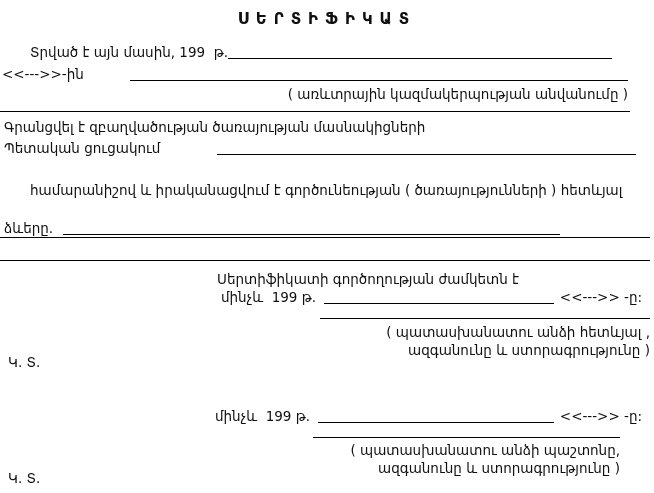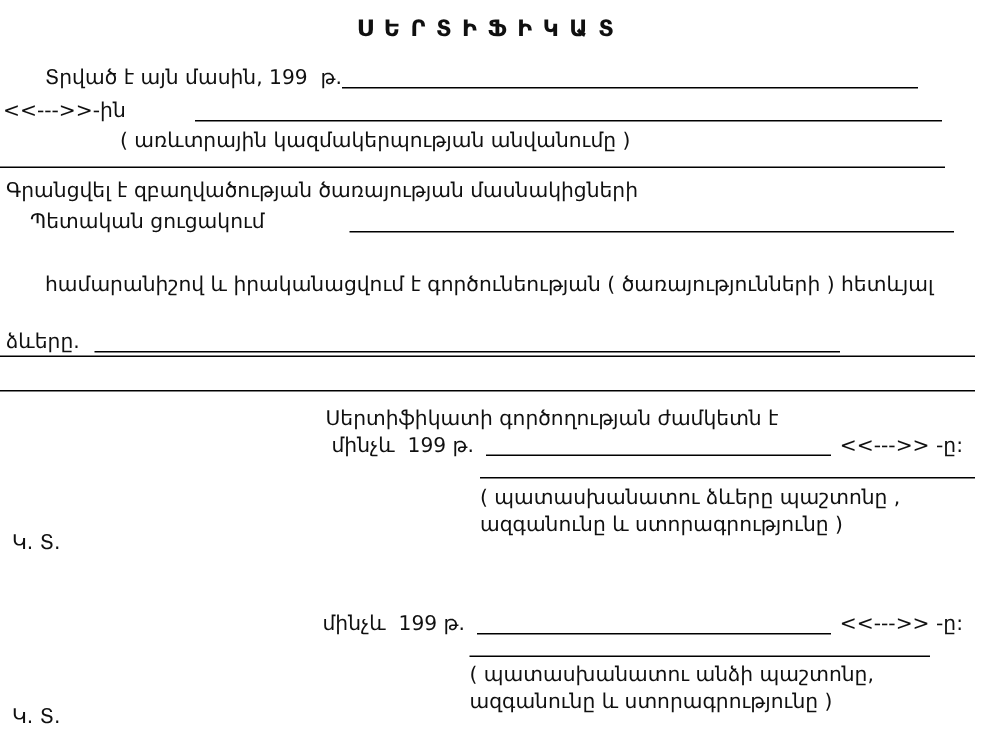--- a/index.html
+++ b/index.html
@@ -16,21 +16,21 @@
   .abs { position:absolute; }
   .row { display:flex; }
   .txt { white-space:pre; }
   .blank {
     flex:1 1 auto;
     border-bottom:1px solid #000;
     height:1.1em;
     margin-bottom:2px;
   }
   .rule { border-bottom:1px solid #000; height:0; }
-  .center { text-align:left; }
+  .center { text-align:right; }
   .title {
     top:10px; left:0; width:654px;
     text-align:center;
     font-size:15px;
     font-weight:bold;
     letter-spacing:7px;
   }
 </style>
 </head>
 <body>
@@ -48,21 +48,21 @@
     <span class="txt">&lt;&lt;---&gt;&gt;-ին</span>
     <span class="blank" style="margin-left:14px;"></span>
   </div>
 
   <div class="abs center" style="top:86px; left:80px; width:548px;">( առևտրային կազմակերպության անվանումը )</div>
 
   <div class="abs rule" style="top:111px; left:0; width:630px;"></div>
 
   <div class="abs" style="top:119px; left:4px;">Գրանցվել է զբաղվածության ծառայության մասնակիցների</div>
 
-  <div class="abs row" style="top:140px; left:20px; right:18px;gap:23px;">
+  <div class="abs row" style="top:140px; left:4px; right:18px;gap:23px;">
     <span class="txt">Պետական ցուցակում</span>
     <span class="blank" style="margin-left:34px;"></span>
   </div>
 
 
   <div class="abs" style="top:182px; left:30px;">համարանիշով և իրականացվում է գործունեության ( ծառայությունների ) հետևյալ</div>
 
   <div class="abs row" style="top:196px; left:4px; right:94px;margin-top:24px;">
     <span class="txt">ձևերը.</span>
     <span class="blank" style="margin-left:10px;"></span>
@@ -73,21 +73,21 @@
 
   <div class="abs" style="top:271px; left:217px;">Սերտիֆիկատի գործողության ժամկետն է</div>
 
   <div class="abs row" style="top:289px; left:221px; right:12px;">
     <span class="txt">մինչև  199 թ.</span>
     <span class="blank" style="margin-left:8px;"></span>
     <span class="txt" style="margin-left:6px;">&lt;&lt;---&gt;&gt; -ը:</span>
   </div>
 
   <div class="abs rule" style="top:318px; left:320px; width:330px;"></div>
-  <div class="abs center" style="top:324px; left:320px; width:330px;">( պատասխանատու ձևերը պաշտոնը ,</div>
+  <div class="abs center" style="top:324px; left:320px; width:330px;">( պատասխանատու անձի հետևյալ ,</div>
   <div class="abs center" style="top:342px; left:320px; width:330px;">ազգանունը և ստորագրությունը )</div>
 
   <div class="abs" style="top:354px; left:8px;">Կ. Տ.</div>
 
 
   <div class="abs row" style="top:408px; left:215px; right:12px;">
     <span class="txt">մինչև  199 թ.</span>
     <span class="blank" style="margin-left:8px;"></span>
     <span class="txt" style="margin-left:6px;">&lt;&lt;---&gt;&gt; -ը:</span>
   </div>

